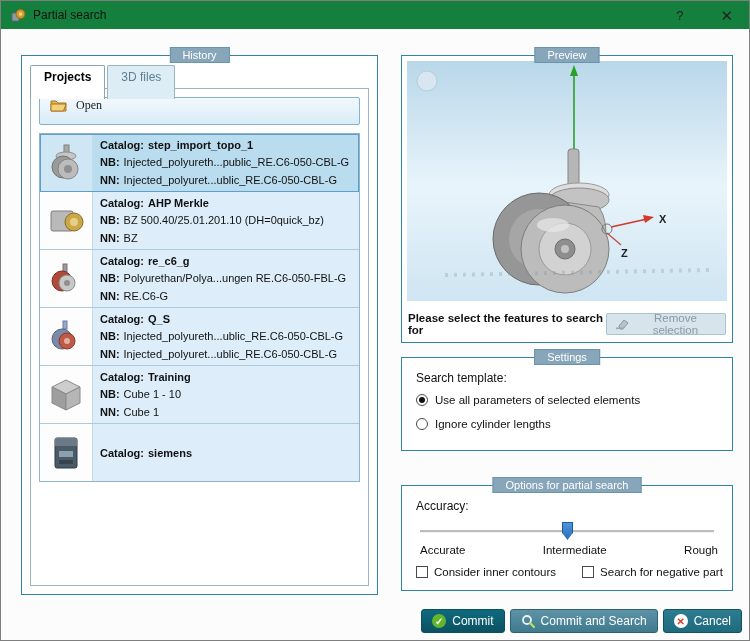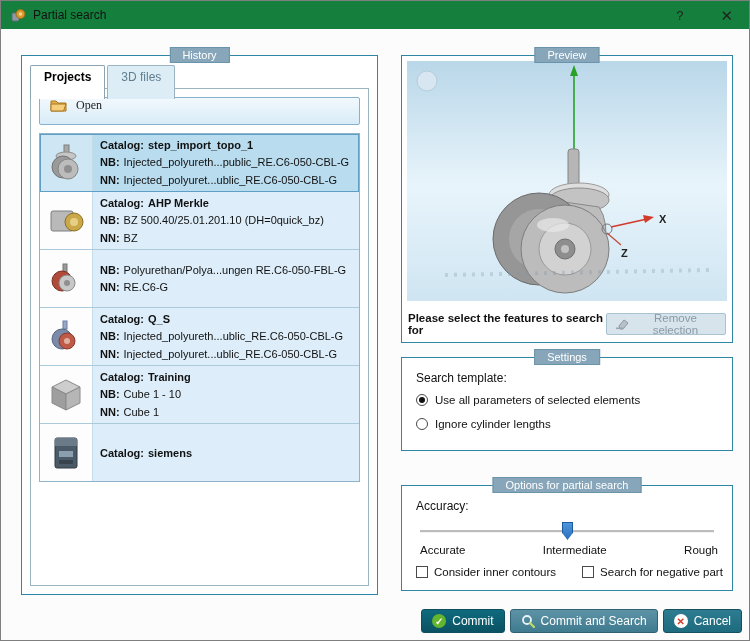--- a/index.html
+++ b/index.html
@@ -163,20 +163,21 @@
         <div class="row">
           <div class="thumb">
             <svg width="40" height="40" viewBox="0 0 40 40">
               <rect x="17" y="5" width="4" height="8" fill="#9a9a9a" stroke="#777"></rect>
               <circle cx="16" cy="22" r="10" fill="#b04a3a" stroke="#7c2f22"></circle>
               <circle cx="21" cy="24" r="8" fill="#c8c8c8" stroke="#8a8a8a"></circle>
               <circle cx="21" cy="24" r="3" fill="#8f8f8f"></circle>
             </svg>
           </div>
           <div class="info">
+            <div class="ln cat"><span class="fl">Catalog:</span><span class="v">re_c6_g</span></div>
             <div class="ln"><span class="fl">NB:</span><span class="v">Polyurethan/Polya...ungen RE.C6-050-FBL-G</span></div>
             <div class="ln"><span class="fl">NN:</span><span class="v">RE.C6-G</span></div>
           </div>
         </div>
 
         <div class="row">
           <div class="thumb">
             <svg width="40" height="40" viewBox="0 0 40 40">
               <rect x="17" y="4" width="4" height="8" fill="#9aa8c8" stroke="#6a7aa0"></rect>
               <circle cx="16" cy="22" r="10" fill="#7a8aa8" stroke="#55657f"></circle>

